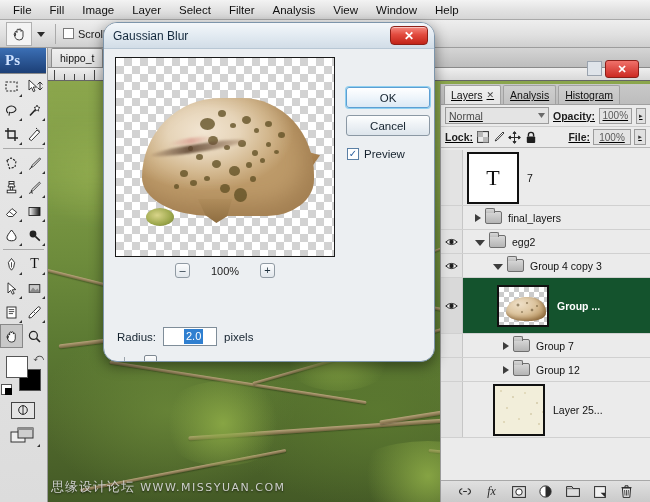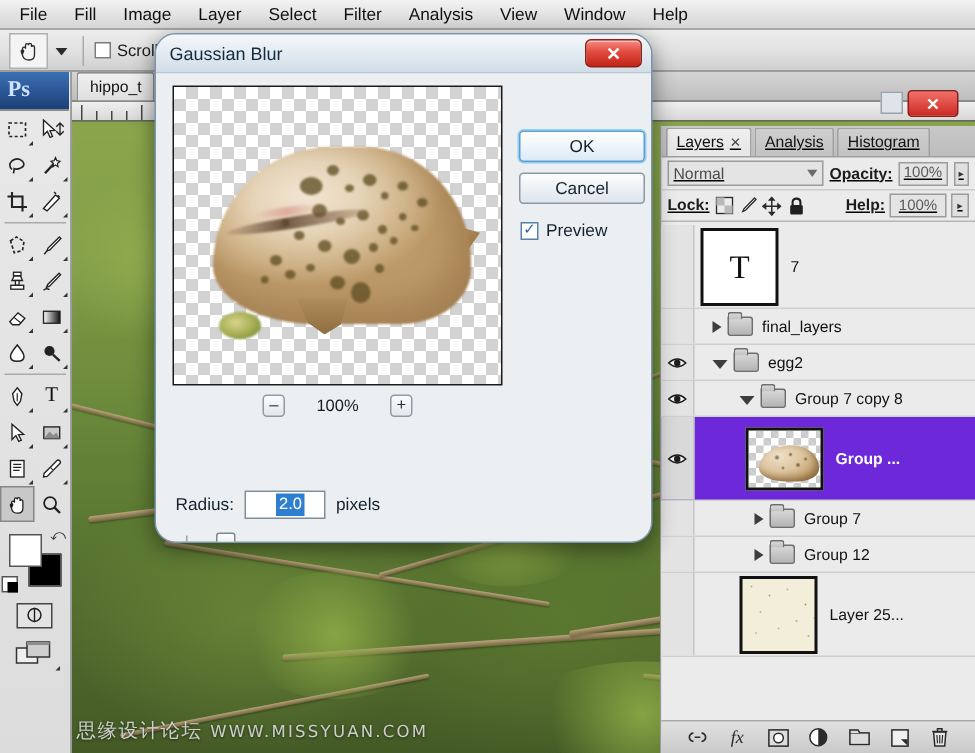--- a/index.html
+++ b/index.html
@@ -267,21 +267,21 @@
     position: absolute; left: 0; top: 45px; right: 0; bottom: 22px;
     overflow: hidden; background: #ebebeb;
   }
   .lrow {
     display: flex; align-items: center;
     border-bottom: 1px solid #d0d0d0;
     position: relative;
     height: 24px;
   }
   .lrow.tall { height: 56px; }
-  .lrow.sel { background: #6d28d9; }
+  .lrow.sel { background: #14532d; }
   .eye-cell {
     width: 22px; height: 100%;
     border-right: 1px solid #c6c6c6;
     display: flex; align-items: center; justify-content: center;
     background: #e3e3e3;
     flex: 0 0 22px;
   }
   .lrow.sel .eye-cell { background: #d9d9d9; }
   .eye { width: 13px; height: 10px; }
   .indent { flex: 0 0 auto; }
@@ -873,21 +873,21 @@
               <path d="M6.5 0.6 L8 2.4 L5 2.4 Z M6.5 12.4 L5 10.6 L8 10.6 Z M0.6 6.5 L2.4 5 L2.4 8 Z M12.4 6.5 L10.6 8 L10.6 5 Z M6.5 2 L6.5 11 M2 6.5 L11 6.5" fill="#2a2a2a" stroke="#2a2a2a" stroke-width="1"></path>
             </svg>
         </span>
         <span class="lockicon">
           <svg width="12" height="13" viewBox="0 0 12 13">
               <path d="M3.4 5.6 L3.4 3.8 Q3.4 1.4 6 1.4 Q8.6 1.4 8.6 3.8 L8.6 5.6" fill="none" stroke="#1f1f1f" stroke-width="1.4"></path>
               <rect x="1.8" y="5.6" width="8.4" height="6.4" rx="1" fill="#1f1f1f"></rect>
             </svg>
         </span>
         <span style="flex:1"></span>
-        <span class="lbl-small">Help:</span>
+        <span class="lbl-small">File:</span>
         <div class="numbox">100%</div>
         <div class="spin">▸</div>
       </div>
 
       <div class="layerlist">
 
         <div class="lrow tall">
           <div class="eye-cell"></div>
           <div class="thumb ttext tbig">T</div>
           <span class="lname">7</span>
@@ -917,21 +917,21 @@
         <div class="lrow">
           <div class="eye-cell">
             <svg class="eye" viewBox="0 0 14 10">
                 <path d="M0.8 5 Q7 -0.6 13.2 5 Q7 10.6 0.8 5 Z" fill="#f3f3f3" stroke="#1c1c1c" stroke-width="1"></path>
                 <circle cx="7" cy="5" r="2.3" fill="#1c1c1c"></circle>
               </svg>
           </div>
           <span class="indent" style="width:26px"></span>
           <span class="disc open"></span>
           <span class="folder"></span>
-          <span class="lname">Group 7 copy 8</span>
+          <span class="lname">Group 4 copy 3</span>
         </div>
 
         <div class="lrow tall sel">
           <div class="eye-cell">
             <svg class="eye" viewBox="0 0 14 10">
                 <path d="M0.8 5 Q7 -0.6 13.2 5 Q7 10.6 0.8 5 Z" fill="#f3f3f3" stroke="#1c1c1c" stroke-width="1"></path>
                 <circle cx="7" cy="5" r="2.3" fill="#1c1c1c"></circle>
               </svg>
           </div>
           <span class="indent" style="width:30px"></span>

